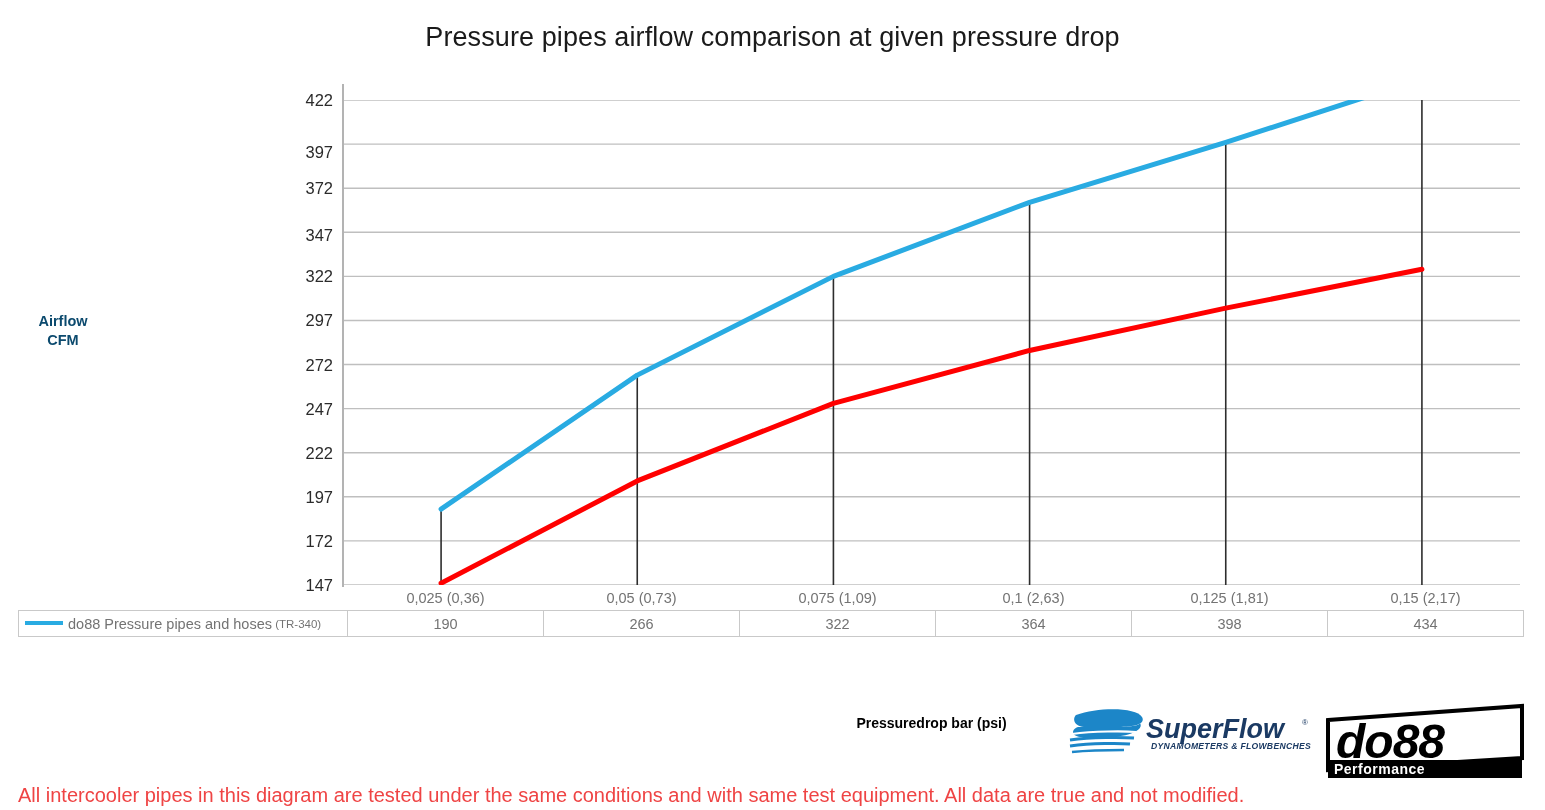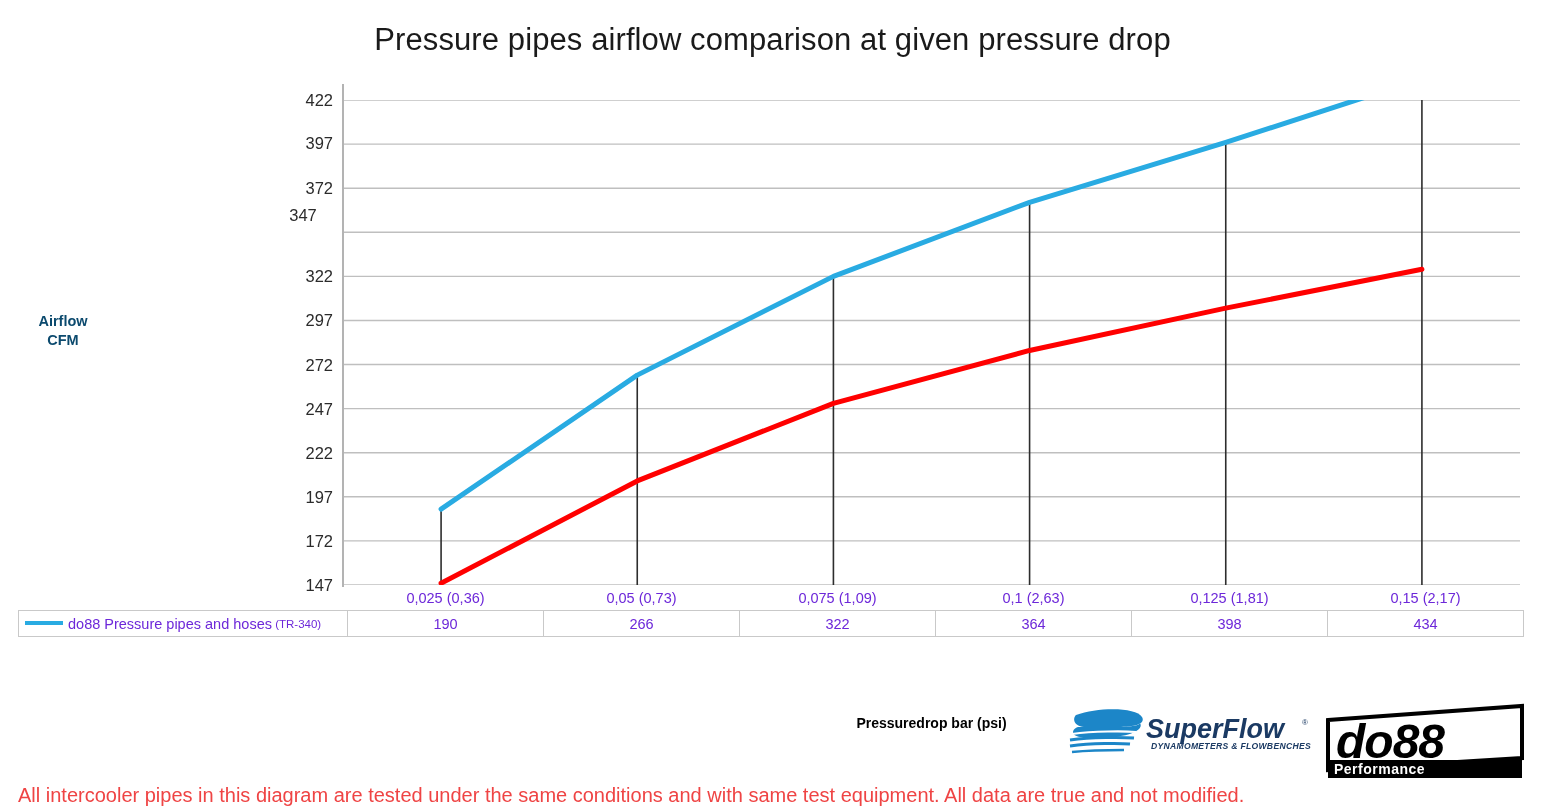--- a/index.html
+++ b/index.html
@@ -16,21 +16,21 @@
     overflow: hidden;
   }
 
   
   #chart-title {
     position: absolute;
     left: 0;
     top: 22px;
     width: 1545px;
     text-align: center;
-    font-size: 31px;
+    font-size: 27px;
     font-weight: 400;
     color: #1a1a1a;
     letter-spacing: 0.1px;
   }
 
   
   #y-axis-title {
     position: absolute;
     left: 8px;
     top: 312px;
@@ -89,21 +89,21 @@
     width: 1502px;
     border-collapse: collapse;
     table-layout: fixed;
     font-size: 14.5px;
   }
   #data-table td {
     border: 1px solid #c9c9c9;
     height: 25px;
     padding: 0;
     text-align: center;
-    color: #6d28d9;
+    color: #737373;
     font-size: 14.5px;
     vertical-align: middle;
   }
   #data-table td.series-name {
     text-align: left;
     padding-left: 4px;
     white-space: nowrap;
   }
   #data-table tr.header-row td {
     border-top: none;
@@ -174,23 +174,23 @@
 
 <div id="y-ticks">
     <div class="y-tick" style="top: 477px; position: absolute;">147</div>
     <div class="y-tick" style="top: 432.909px; position: absolute;">172</div>
     <div class="y-tick" style="top: 388.818px; position: absolute;">197</div>
     <div class="y-tick" style="top: 344.727px; position: absolute;">222</div>
     <div class="y-tick" style="top: 300.636px; position: absolute;">247</div>
     <div class="y-tick" style="top: 256.545px; position: absolute;">272</div>
     <div class="y-tick" style="top: 212.455px; position: absolute;">297</div>
     <div class="y-tick" style="top: 168.364px; position: absolute;">322</div>
-    <div class="y-tick" style="top: 107px; position: absolute; text-align: center;">347</div>
+    <div class="y-tick" style="top: 127px; position: absolute;">347</div>
     <div class="y-tick" style="top: 80.1818px; position: absolute;">372</div>
-    <div class="y-tick" style="top: 35px; position: absolute;">397</div>
+    <div class="y-tick" style="top: 44px; position: absolute;">397</div>
     <div class="y-tick" style="top: -8px; position: absolute;">422</div>
   </div>
 
 <div id="plot-area">
   <svg id="plot-svg" width="1177" height="485" viewBox="0 0 1177 485">
     <g id="gridlines">
         <line x1="0" x2="1177" y1="485" y2="485" stroke="#bfbfbf" stroke-width="1.6"></line>
         <line x1="0" x2="1177" y1="440.9090909090909" y2="440.9090909090909" stroke="#bfbfbf" stroke-width="1.4"></line>
         <line x1="0" x2="1177" y1="396.8181818181818" y2="396.8181818181818" stroke="#bfbfbf" stroke-width="1.4"></line>
         <line x1="0" x2="1177" y1="352.72727272727275" y2="352.72727272727275" stroke="#bfbfbf" stroke-width="1.4"></line>

